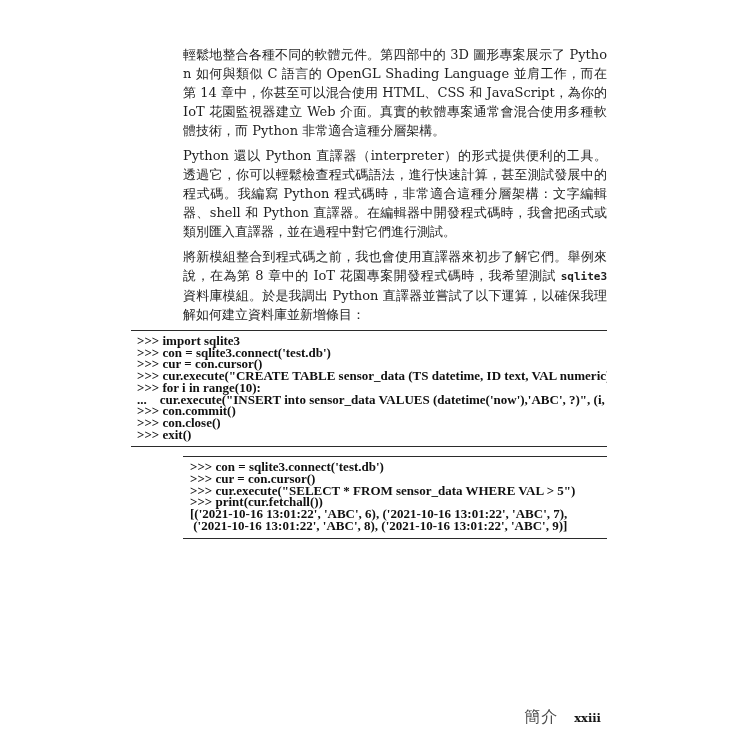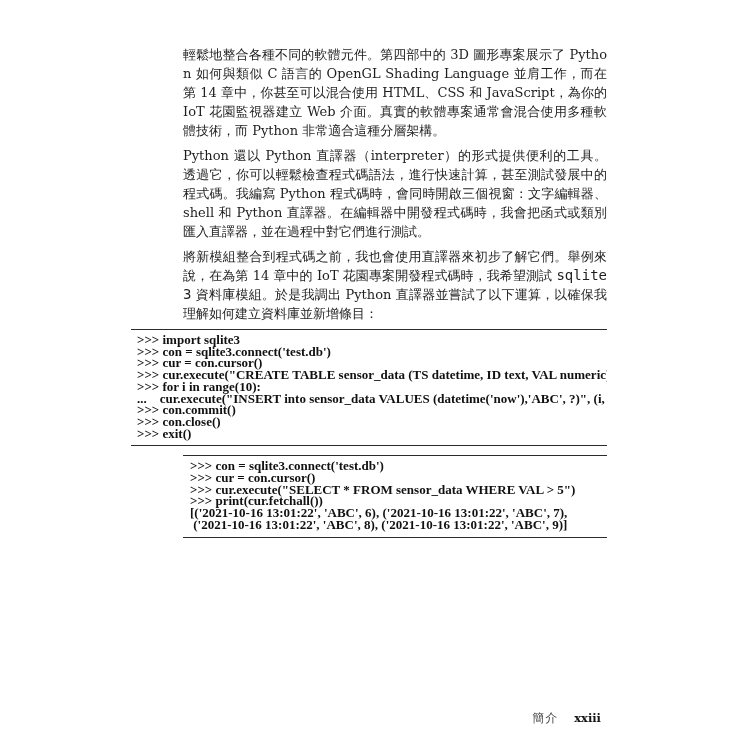--- a/index.html
+++ b/index.html
@@ -19,22 +19,22 @@
   }
   .body-par {
     font-size: 13px;
     line-height: 19px;
     text-align: justify;
     margin: 0 0 6px 0;
     word-break: break-all;
   }
   .inline-code {
     font-family: "DejaVu Sans Mono", "Liberation Mono", monospace;
-    font-weight: normal;
-    font-size: 14px;
+    font-weight: bold;
+    font-size: 11px;
   }
   pre.code-block {
     font-family: Liberation Serif, serif;
     font-weight: bold;
     font-size: 13px;
     line-height: 11.7px;
     color: #111111;
     border-top: 1.4px solid #2b2b2b;
     border-bottom: 1.4px solid #2b2b2b;
     white-space: pre;
@@ -50,43 +50,43 @@
   }
   .footer {
     position: absolute;
     top: 707px;
     left: 183px;
     width: 418px;
     text-align: right;
     color: #1e1e1e;
   }
   .footer-section {
-    font-size: 12px;
+    font-size: 16px;
     color: #4a4a4a;
     letter-spacing: 1px;
   }
   .footer-pagenum {
     font-size: 11.5px;
     font-weight: bold;
     margin-left: 16px;
     color: #161616;
   }
 </style>
 </head>
 <body>
 
 <div class="page">
 
   <div class="text-column">
 
     <p class="body-par">輕鬆地整合各種不同的軟體元件。第四部中的 3D 圖形專案展示了 Python 如何與類似 C 語言的 OpenGL Shading Language 並肩工作，而在第 14 章中，你甚至可以混合使用 HTML、CSS 和 JavaScript，為你的 IoT 花園監視器建立 Web 介面。真實的軟體專案通常會混合使用多種軟體技術，而 Python 非常適合這種分層架構。</p>
 
-    <p class="body-par">Python 還以 Python 直譯器（interpreter）的形式提供便利的工具。透過它，你可以輕鬆檢查程式碼語法，進行快速計算，甚至測試發展中的程式碼。我編寫 Python 程式碼時，會同時開啟三個視窗：文字編輯器、shell 和 Python 直譯器。在編輯器中開發程式碼時，我會把函式或類別匯入直譯器，並在過程中對它們進行測試。</p>
+    <p class="body-par">Python 還以 Python 直譯器（interpreter）的形式提供便利的工具。透過它，你可以輕鬆檢查程式碼語法，進行快速計算，甚至測試發展中的程式碼。我編寫 Python 程式碼時，非常適合這種分層架構：文字編輯器、shell 和 Python 直譯器。在編輯器中開發程式碼時，我會把函式或類別匯入直譯器，並在過程中對它們進行測試。</p>
 
-    <p class="body-par"><span>將新模組整合到程式碼之前，我也會使用直譯器來初步了解它們。舉例來說，在為第 14 章中的 IoT 花園專案開發程式碼時，我希望測試 </span><span class="inline-code">sqlite3</span><span> 資料庫模組。於是我調出 Python 直譯器並嘗試了以下運算，以確保我理解如何建立資料庫並新增條目：</span></p>
+    <p class="body-par"><span>將新模組整合到程式碼之前，我也會使用直譯器來初步了解它們。舉例來說，在為第 8 章中的 IoT 花園專案開發程式碼時，我希望測試 </span><span class="inline-code">sqlite3</span><span> 資料庫模組。於是我調出 Python 直譯器並嘗試了以下運算，以確保我理解如何建立資料庫並新增條目：</span></p>
 
     <pre class="code-block full-bleed">&gt;&gt;&gt; import sqlite3
 &gt;&gt;&gt; con = sqlite3.connect('test.db')
 &gt;&gt;&gt; cur = con.cursor()
 &gt;&gt;&gt; cur.execute("CREATE TABLE sensor_data (TS datetime, ID text, VAL numeric)")
 &gt;&gt;&gt; for i in range(10):
 ...    cur.execute("INSERT into sensor_data VALUES (datetime('now'),'ABC', ?)", (i, ))
 &gt;&gt;&gt; con.commit()
 &gt;&gt;&gt; con.close()
 &gt;&gt;&gt; exit()</pre>

